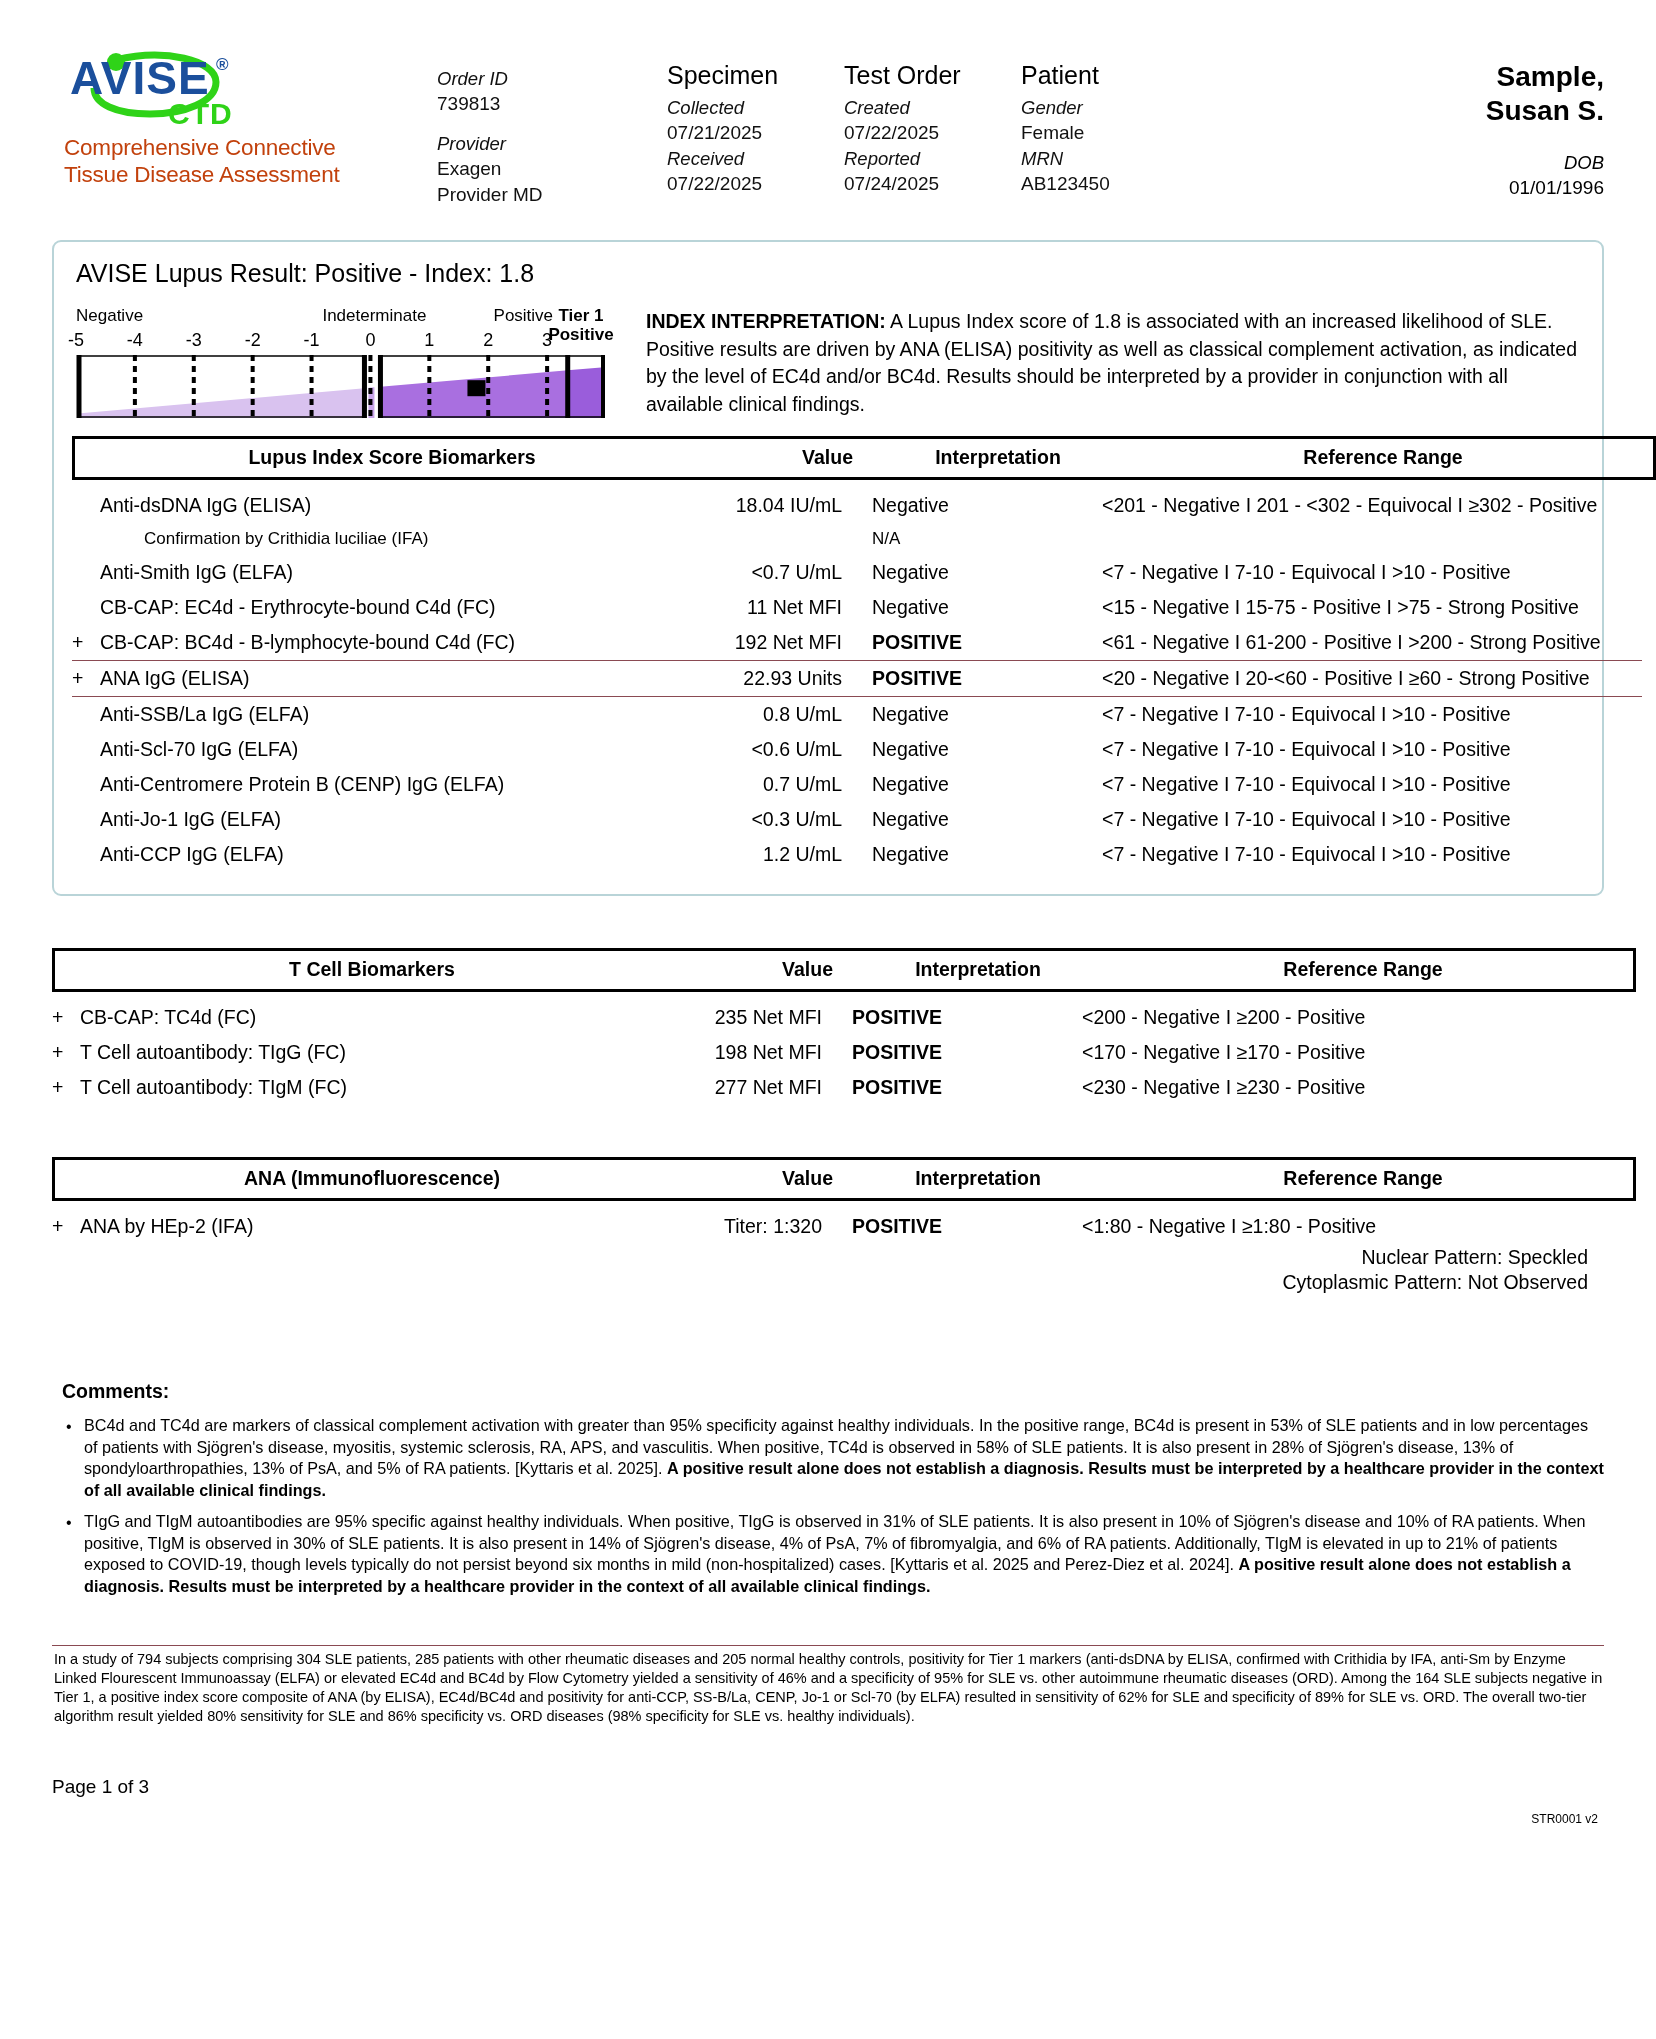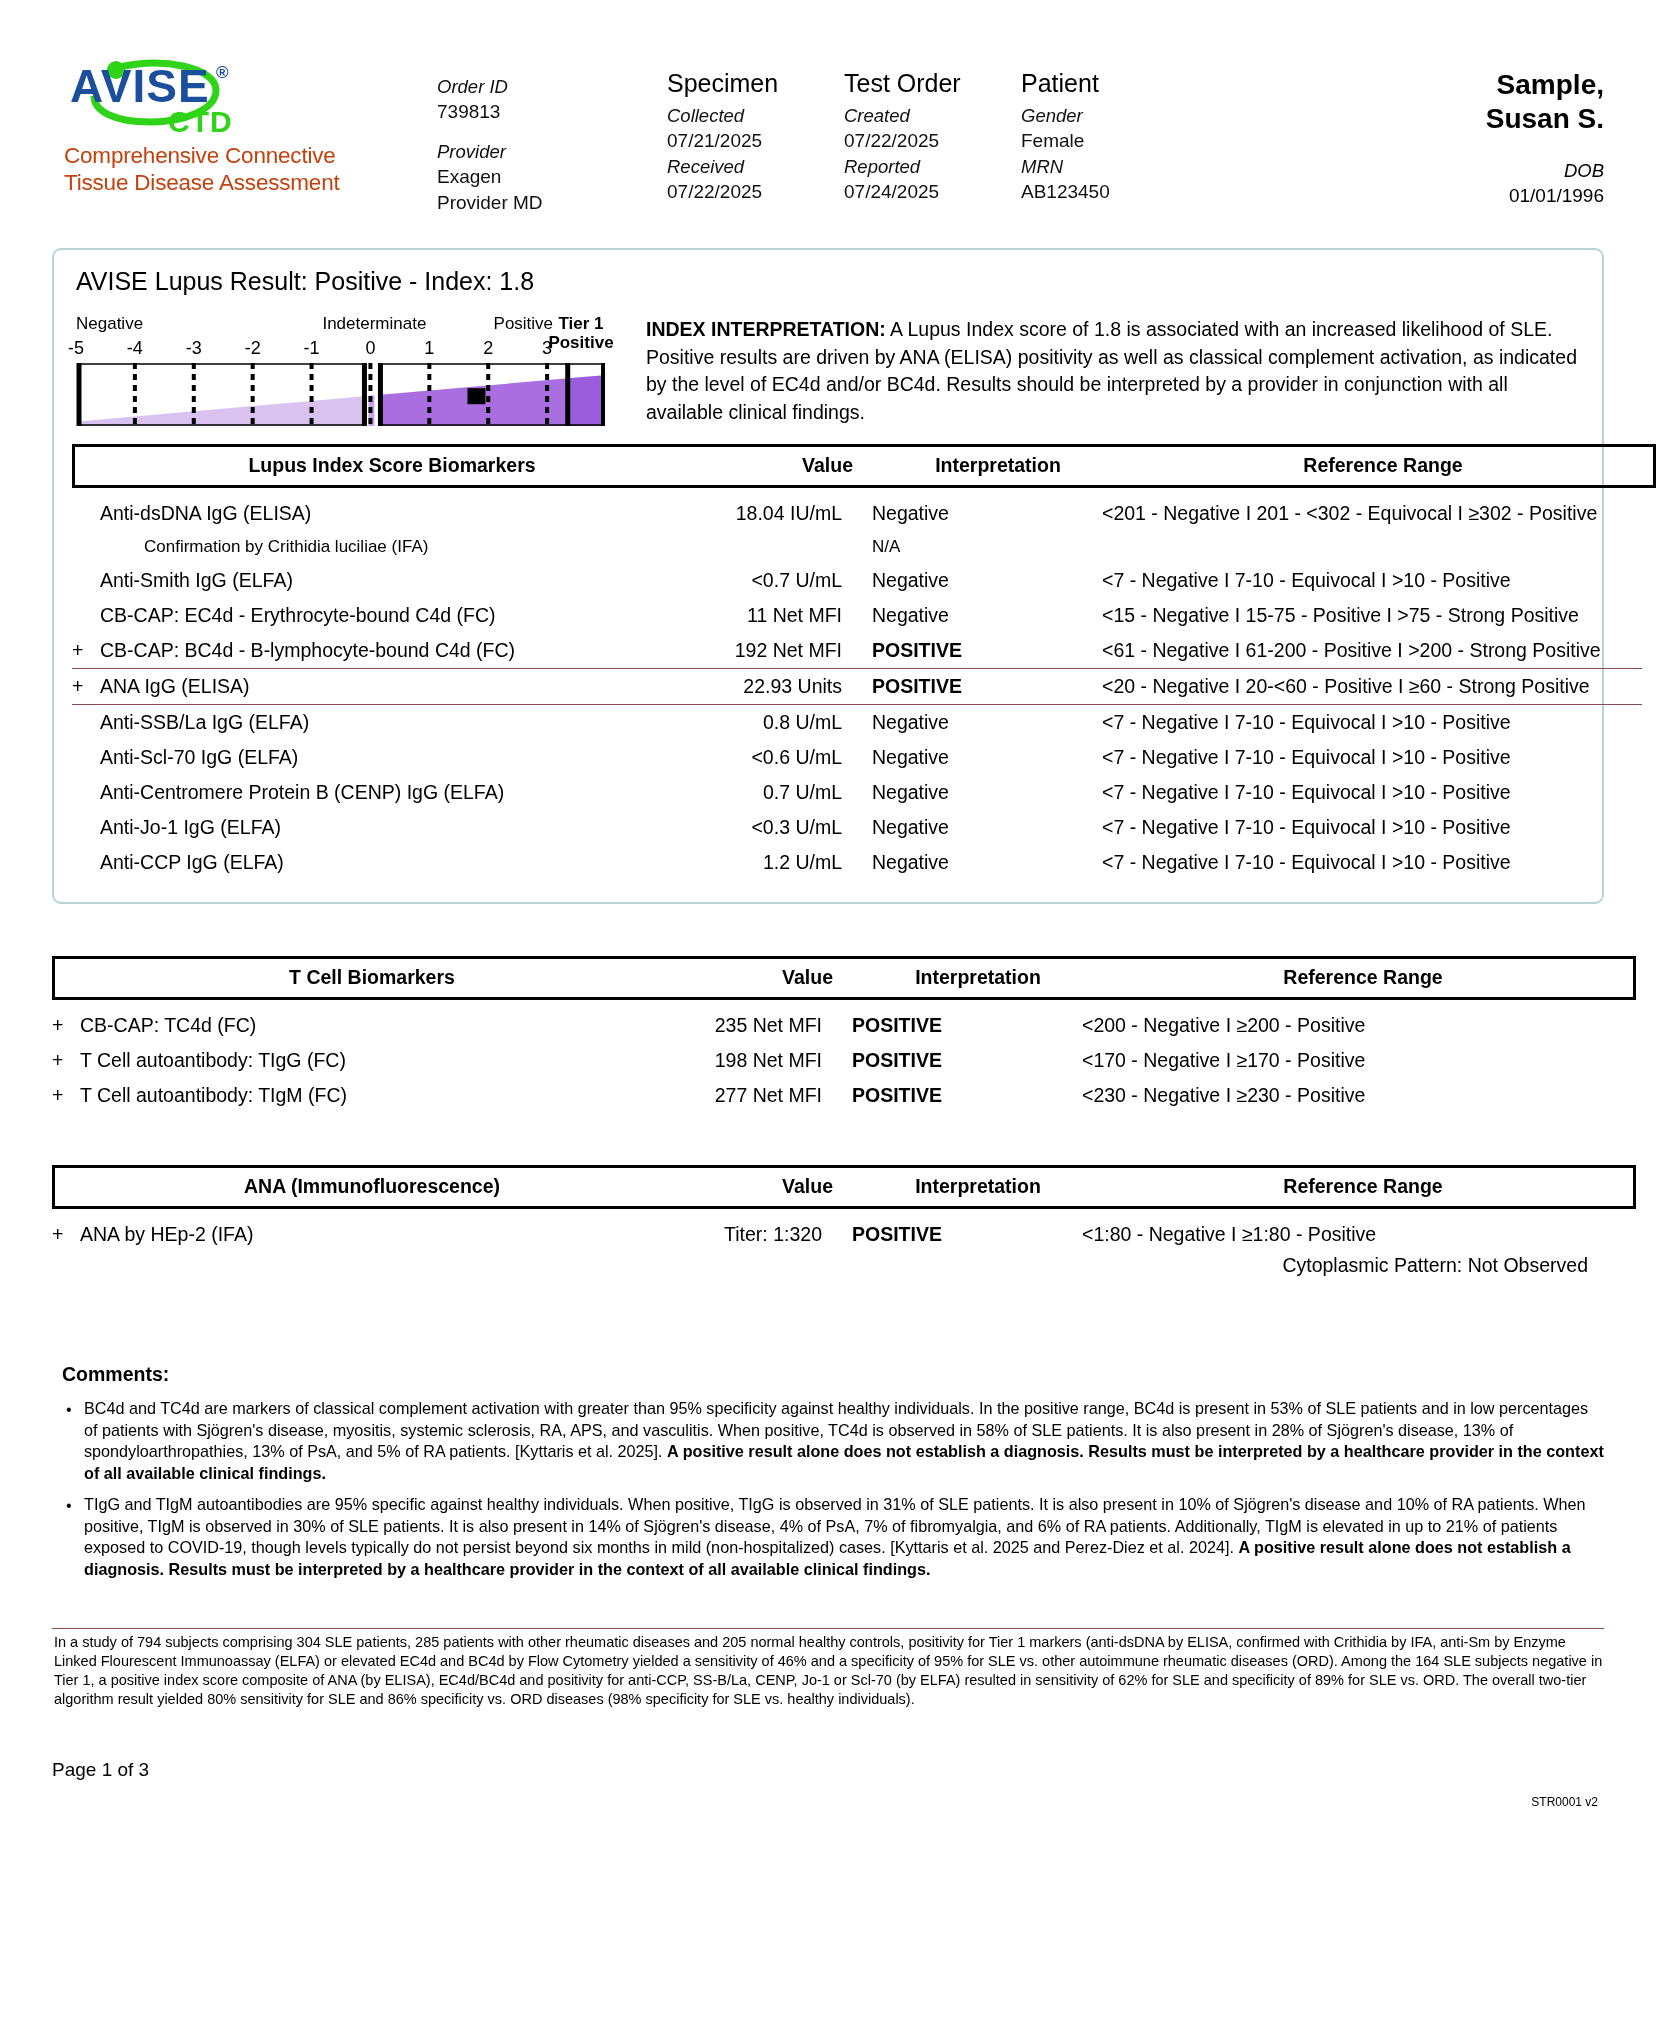--- a/index.html
+++ b/index.html
@@ -13,21 +13,21 @@
     font-family: "Liberation Sans", sans-serif;
     color: #000000;
     position: relative;
     overflow: hidden;
   }
   .page {
     width: 1656px;
     height: 2039px;
     position: relative;
     box-sizing: border-box;
-    padding: 8px 52px;
+    padding: 0 52px;
   }
 
   
   .header {
     display: flex;
     align-items: flex-start;
     padding-top: 46px;
     height: 200px;
     box-sizing: border-box;
   }
@@ -556,20 +556,21 @@
           <tr class="first-data-row">
             <td class="c-plus">+</td>
             <td class="c-name indent-name">ANA by HEp-2 (IFA)</td>
             <td class="c-value">Titer: 1:320</td>
             <td class="c-interp pos">POSITIVE</td>
             <td class="c-ref">&lt;1:80 - Negative I ≥1:80 - Positive</td>
           </tr>
         </tbody>
       </table>
     <div id="ana-extra">
+        <div class="ana-extra">Nuclear Pattern: Speckled</div>
         <div class="ana-extra">Cytoplasmic Pattern: Not Observed</div>
       </div>
   </div>
 
   <div class="comments">
     <div class="comments-title">Comments:</div>
     <div id="comment-list">
         <div class="comment-item"><span class="bullet">•</span><span>BC4d and TC4d are markers of classical complement activation with greater than 95% specificity against healthy individuals. In the positive range, BC4d is present in 53% of SLE patients and in low percentages of patients with Sjögren's disease, myositis, systemic sclerosis, RA, APS, and vasculitis. When positive, TC4d is observed in 58% of SLE patients. It is also present in 28% of Sjögren's disease, 13% of spondyloarthropathies, 13% of PsA, and 5% of RA patients. [Kyttaris et al. 2025]. </span><b>A positive result alone does not establish a diagnosis. Results must be interpreted by a healthcare provider in the context of all available clinical findings.</b></div>
         <div class="comment-item"><span class="bullet">•</span><span>TIgG and TIgM autoantibodies are 95% specific against healthy individuals. When positive, TIgG is observed in 31% of SLE patients. It is also present in 10% of Sjögren's disease and 10% of RA patients. When positive, TIgM is observed in 30% of SLE patients. It is also present in 14% of Sjögren's disease, 4% of PsA, 7% of fibromyalgia, and 6% of RA patients. Additionally, TIgM is elevated in up to 21% of patients exposed to COVID-19, though levels typically do not persist beyond six months in mild (non-hospitalized) cases. [Kyttaris et al. 2025 and Perez-Diez et al. 2024]. </span><b>A positive result alone does not establish a diagnosis. Results must be interpreted by a healthcare provider in the context of all available clinical findings.</b></div>
       </div>

